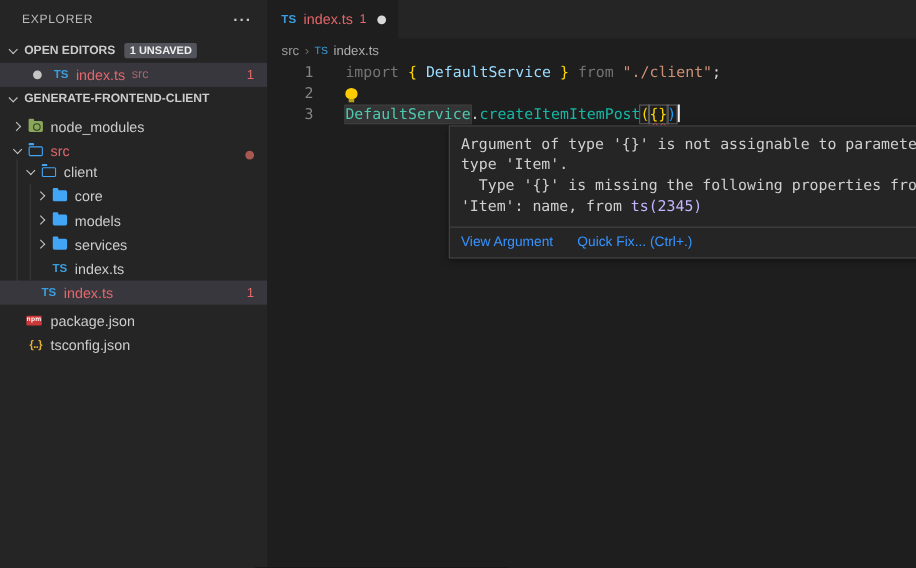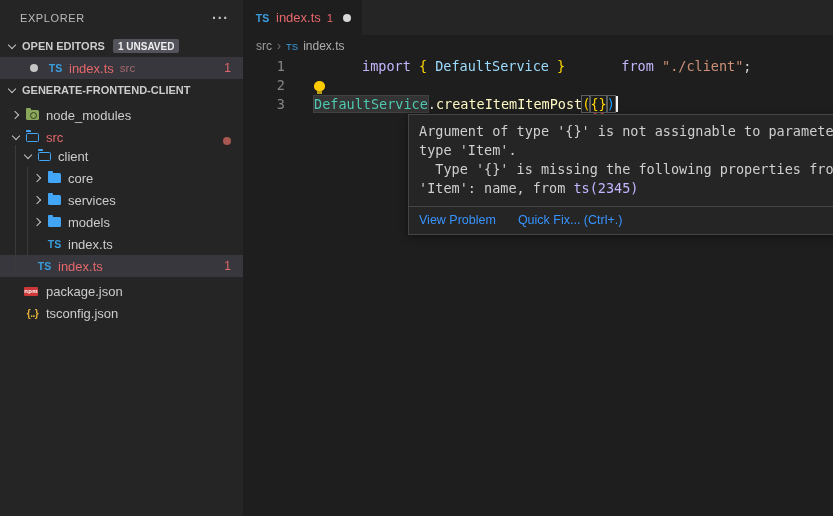--- a/index.html
+++ b/index.html
@@ -70,22 +70,22 @@
   .breadcrumb { height:22px; display:flex; align-items:center; padding-left:13px; font-size:12px;
                 color:#9d9d9d; gap:5px; }
   .bc-sep { color:#6e6e6e; font-size:12px; }
   .breadcrumb .ts-ic { font-size:9.5px; }
   .bc-file { color:#aeaeae; }
 
   .code-region { font-family:"DejaVu Sans Mono", monospace; font-size:13.5px; }
   .cline { height:19px; line-height:19px; display:flex; white-space:pre; }
   .gut { width:42px; text-align:right; color:#858585; flex:none; }
   .ctext { margin-left:29px; }
-  .kw { color:#c4b5fd;margin-left:48px; } .gold { color:#ffd700; } .vbl { color:#9cdcfe; }
-  .str { color:#ce9178; } .pln { color:#d4d4d4; } .cls { color:#4ec9b0; } .fn { color:#fef9c3; }
+  .kw { color:#737373; } .gold { color:#ffd700; } .vbl { color:#9cdcfe; }
+  .str { color:#ce9178; } .pln { color:#d4d4d4; } .cls { color:#4ec9b0; } .fn { color:#14b8a6; }
   .blu { color:#179fff; }
   .occ { background:rgba(97,97,97,.33); outline:1px solid rgba(150,150,150,.30); }
   .bmatch { outline:1px solid #5f5f5f; }
   .sqg { text-decoration:underline wavy #f14c4c; text-decoration-thickness:1px; text-underline-offset:3px; }
   .cursor { display:inline-block; width:2px; height:16px; background:#f4f4f4; vertical-align:-3px; margin-left:1px; }
   .bulb { display:inline-block; width:11px; height:10px; background:#ffcc00; border-radius:50% 50% 42% 42%;
           position:relative; vertical-align:-1px; }
   .bulb::after { content:""; position:absolute; left:3px; bottom:-3px; width:5px; height:3px; background:#b99d19; }
 
   
@@ -156,28 +156,28 @@
       <span class="icon folder-full">
           <i></i>
         </span>
       <span class="tlabel">core</span>
     </div>
     <div class="row lvl3">
       <span class="chev"></span>
       <span class="icon folder-full">
           <i></i>
         </span>
+      <span class="tlabel">models</span>
+    </div>
+    <div class="row lvl3">
+      <span class="chev"></span>
+      <span class="icon folder-full">
+          <i></i>
+        </span>
       <span class="tlabel">services</span>
-    </div>
-    <div class="row lvl3">
-      <span class="chev"></span>
-      <span class="icon folder-full">
-          <i></i>
-        </span>
-      <span class="tlabel">models</span>
     </div>
     <div class="row lvl3">
       <span class="chev blank"></span>
       <span class="icon ts-ic">TS</span>
       <span class="tlabel">index.ts</span>
     </div>
     <div class="row lvl2 sel">
       <span class="chev blank"></span>
       <span class="icon ts-ic">TS</span>
       <span class="tlabel err-text">index.ts</span>
@@ -233,19 +233,19 @@
     </div>
 
     <div class="tooltip">
       <div class="tt-body">
         <div class="tt-line">Argument of type '{}' is not assignable to parameter of</div>
         <div class="tt-line">type 'Item'.</div>
         <div class="tt-line">  Type '{}' is missing the following properties from type</div>
         <div class="tt-line"><span>'Item': name, from </span><span class="tt-src">ts(2345)</span></div>
       </div>
       <div class="tt-actions">
-        <span class="tt-link">View Problem</span>
+        <span class="tt-link">View Argument</span>
         <span class="tt-link">Quick Fix... (Ctrl+.)</span>
       </div>
     </div>
   </main>
 
 </div>
 
 </body></html>

